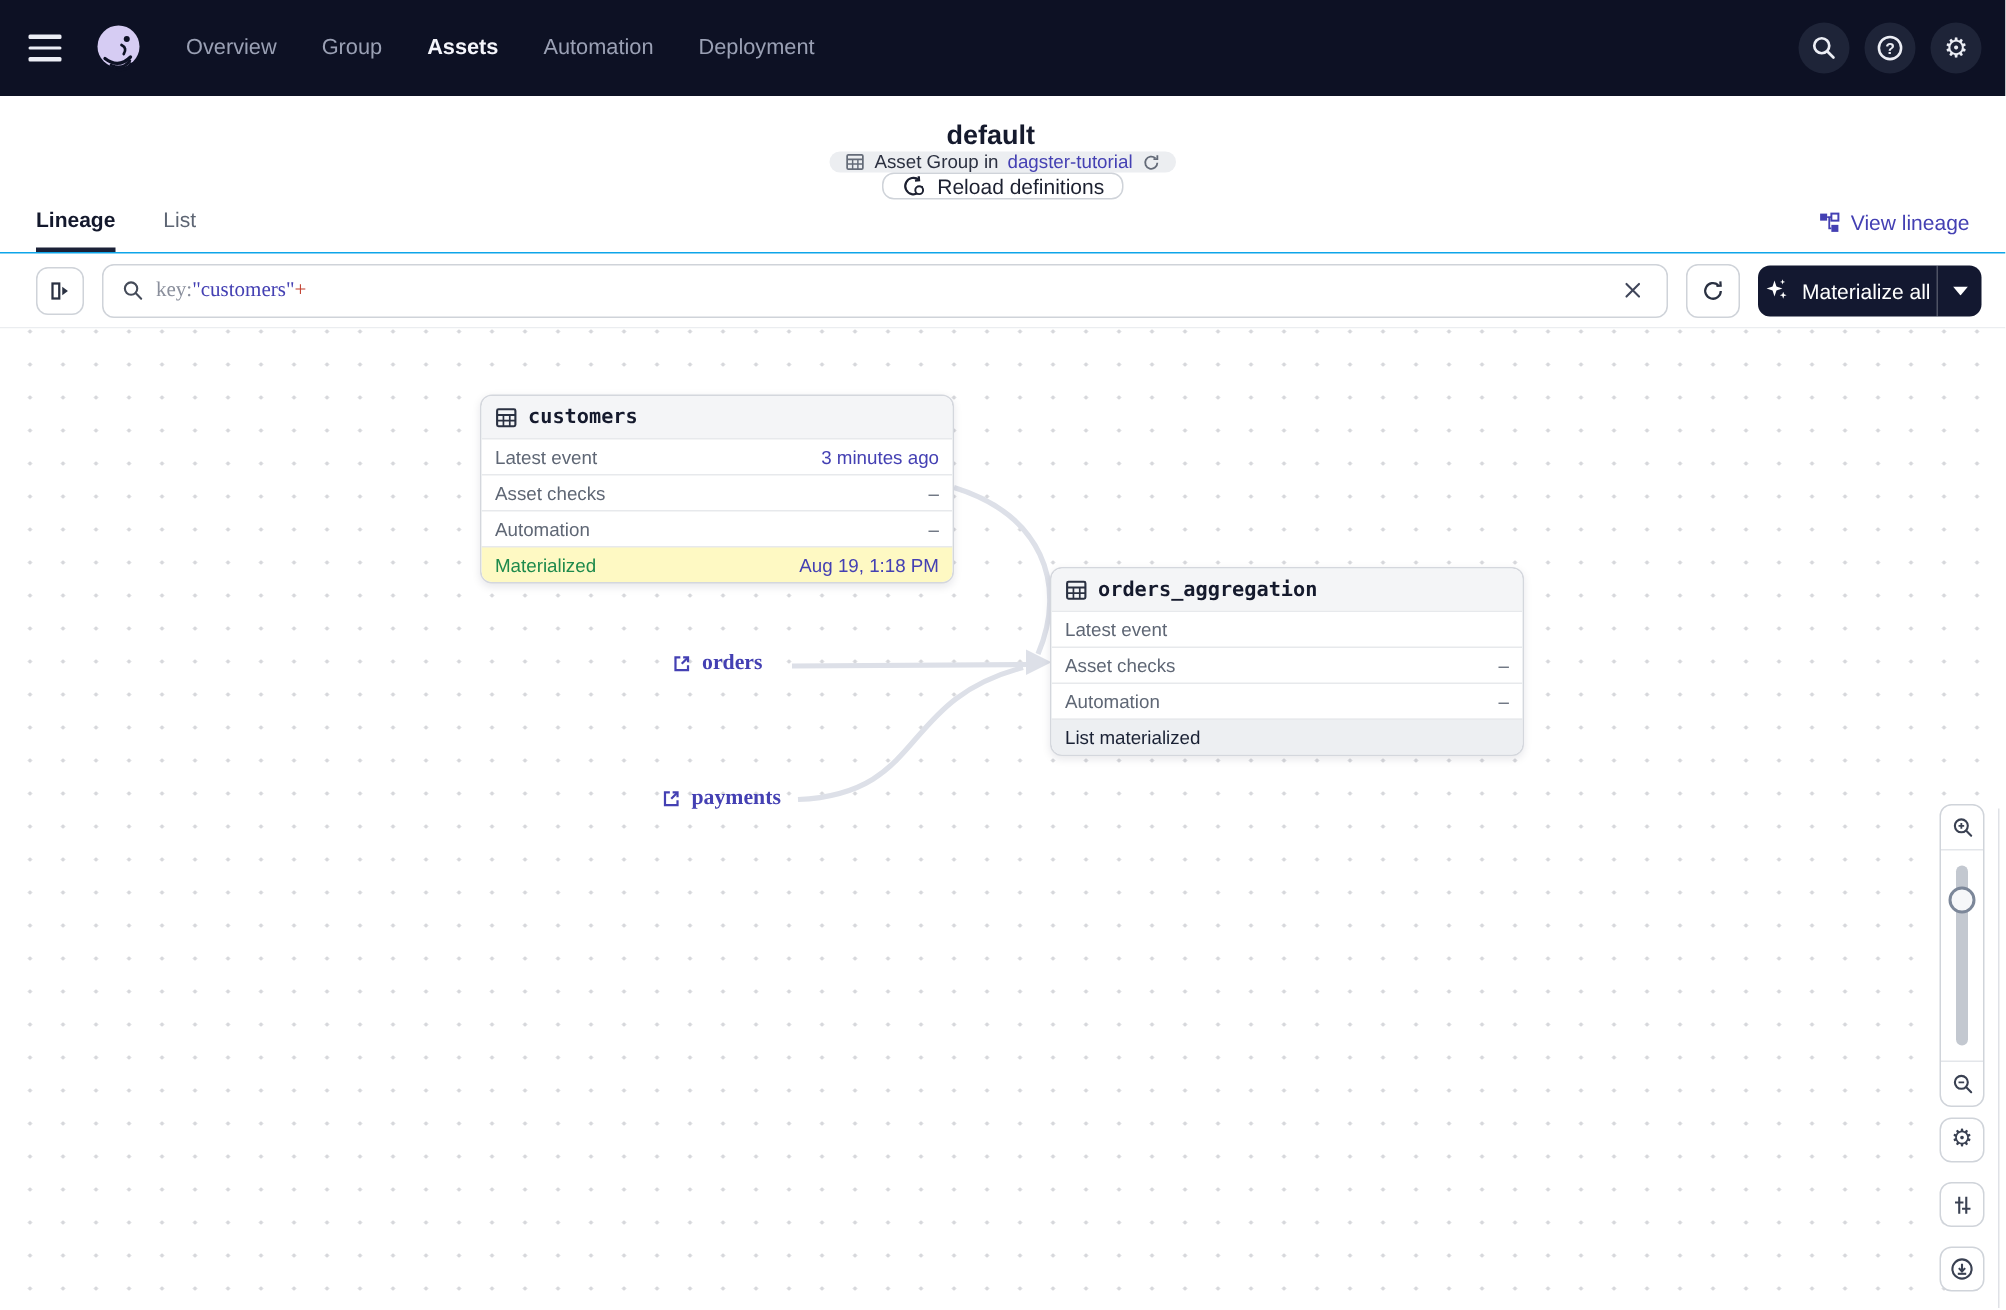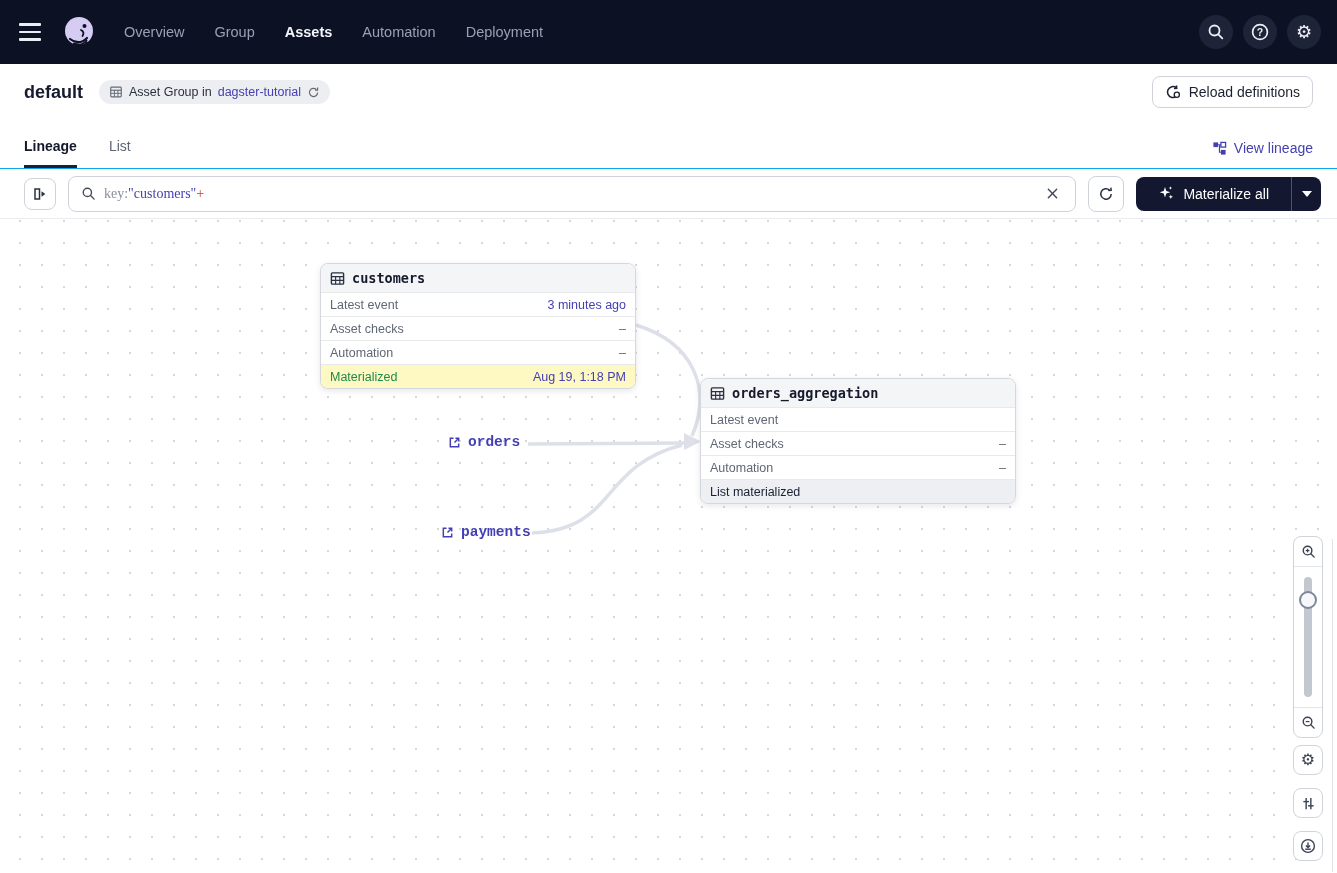--- a/index.html
+++ b/index.html
@@ -14,21 +14,21 @@
   .hamburger span { display:block; width:22px; height:2.5px; background:#eceef5; border-radius:1px; margin-left:3px; }
   .logo { width:38px; height:38px; margin-right:26px; }
   .nav-links { display:flex; gap:30px; }
   .nav-link { color:#9aa0b4; font-size:14.5px; text-decoration:none; cursor:pointer; }
   .nav-link.active { color:#f4f5fb; font-weight:bold; }
   .nav-spacer { flex:1; }
   .nav-iconbtn { width:34px; height:34px; border-radius:50%; background:#1e2438; border:none;
     display:flex; align-items:center; justify-content:center; margin-left:10px; cursor:pointer; }
 
   
-  .page-header { height:56px; display:flex; align-items:center; padding:4px 24px; }
+  .page-header { height:56px; display:flex; align-items:center; padding:16px 24px;flex-direction:column; }
   .page-title { font-size:18px; font-weight:bold; color:#151a2d; margin-right:16px; }
   .group-badge { display:flex; align-items:center; gap:6px; background:#eceef1; border-radius:12px;
     height:24px; padding:0 10px; font-size:12.5px; color:#2b3040; cursor:pointer; }
   .group-badge a { color:#4440b3; text-decoration:none; }
   .hdr-spacer { flex:1; }
   .reload-btn { display:flex; align-items:center; gap:8px; height:32px; padding:0 12px;
     background:#fff; border:1px solid #cfd3d9; border-radius:8px; font-size:14px; color:#1c2030; cursor:pointer; }
 
   
   .tabs-row { height:49px; display:flex; align-items:flex-end; padding:0 24px; border-bottom:1px solid #0ea5e9; }
@@ -49,21 +49,21 @@
   .query { font-size:14px; display:flex; }
   .q-key { color:#8a8f9c; }
   .q-val { color:#4440b3; }
   .q-op  { color:#c2402f; }
   .query-rest { flex:1; }
   .clear-btn { background:none; border:none; cursor:pointer; display:flex; padding:4px; }
   .refresh-btn { width:36px; height:36px; background:#fff; border:1px solid #cfd3d9; border-radius:8px;
     display:flex; align-items:center; justify-content:center; cursor:pointer; flex:0 0 auto; }
   .materialize { display:flex; height:34px; background:#131830; border-radius:8px; overflow:hidden; flex:0 0 auto; }
   .materialize-main { display:flex; align-items:center; gap:8px; color:#fff; font-size:14px;
-    padding:0 22px; background:none; border:none; cursor:pointer; }
+    padding:0 4px; background:none; border:none; cursor:pointer; }
   .materialize-caret { width:30px; display:flex; align-items:center; justify-content:center;
     background:none; border:none; border-left:1px solid rgba(255,255,255,.25); cursor:pointer; }
 
   
   .graph { position:relative; height:653px; background:#fff;
     background-image:radial-gradient(circle, #d7d8dc 1.3px, transparent 1.4px);
     background-size:22px 22px; background-position:9px 13px; }
   .edges { position:absolute; left:0; top:0; pointer-events:none; }
 
   .asset-node { position:absolute; width:316px; border:1px solid #d4d7dd; border-radius:8px;
@@ -75,21 +75,21 @@
   .node-row .v-link { color:#4440b3; }
   .node-status { height:24px; display:flex; align-items:center; justify-content:space-between;
     padding:0 9px; border-top:1px solid #e7e9ec; font-size:12.5px; }
   .node-status.success { background:#fef9c3; }
   .node-status.success .s-label { color:#1e8a4c; }
   .node-status.success .s-value { color:#4440b3; }
   .node-status.never { background:#edeff2; }
   .node-status.never .s-label { color:#1a2134; }
 
   .ext-link { position:absolute; display:flex; align-items:center; gap:7px; color:#4440b3;
-    font-family:Liberation Mono, monospace; font-size:14.5px; font-weight:bold; cursor:pointer;justify-content:flex-end; }
+    font-family:Liberation Serif, serif; font-size:14.5px; font-weight:bold; cursor:pointer;justify-content:flex-end; }
 
   
   .zoom-widget { position:absolute; left:1293px; top:317px; width:30px; height:202px;
     background:#fff; border:1px solid #d0d4da; border-radius:8px; display:flex; flex-direction:column; }
   .zw-btn { height:30px; display:flex; align-items:center; justify-content:center; background:none; border:none; cursor:pointer; }
   .zw-btn.top { border-bottom:1px solid #e3e6ea; }
   .zw-btn.bottom { border-top:1px solid #e3e6ea; }
   .zw-slider { flex:1; position:relative; }
   .zw-track { position:absolute; left:50%; transform:translateX(-50%); top:10px; bottom:10px; width:8px;
     background:#c3c8d0; border-radius:4px; }

